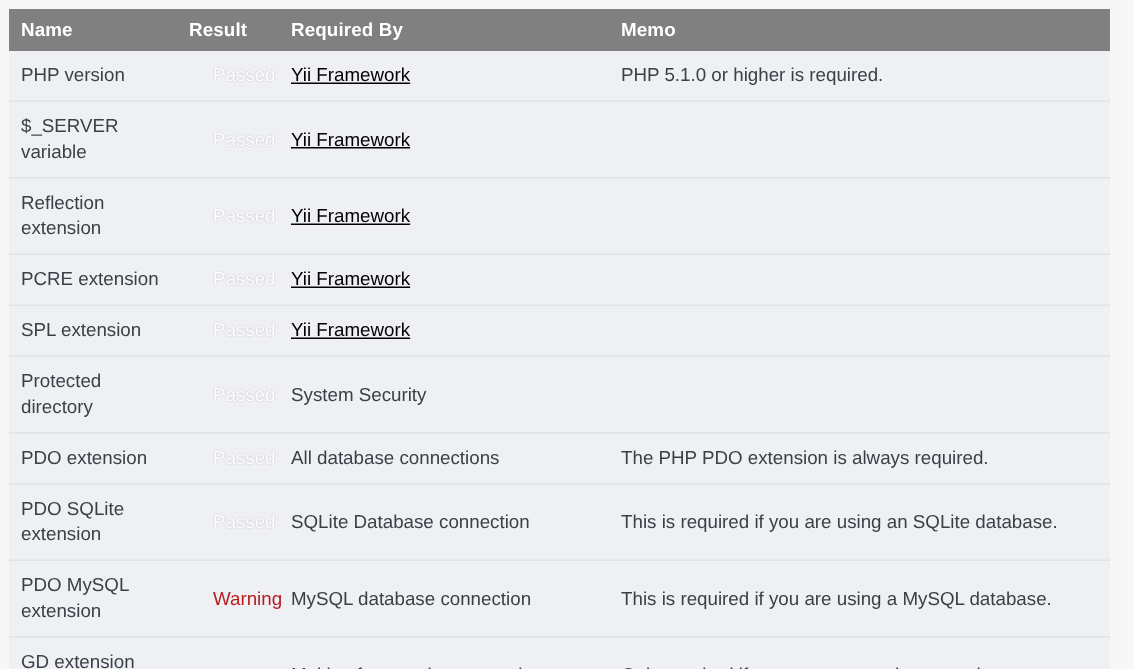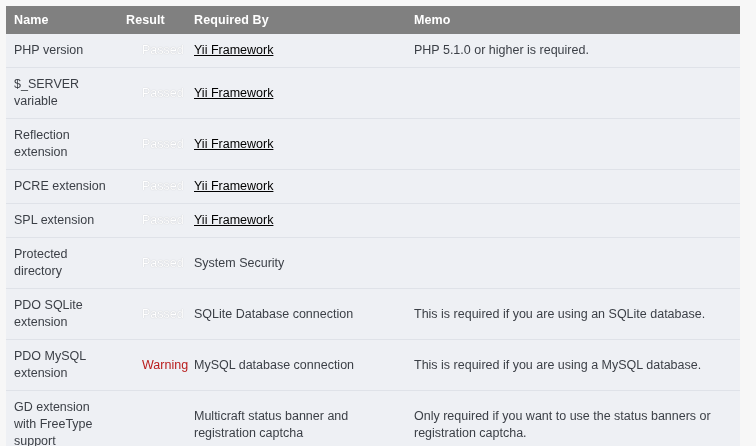--- a/index.html
+++ b/index.html
@@ -173,20 +173,30 @@
           <td class="cell-name">Protected directory</td>
           <td class="cell-result status-passed">
             <div class="result-cell-inner">
               <span class="result-box">Passed</span>
             </div>
           </td>
           <td class="cell-reqby"><span class="plain">System Security</span></td>
           <td class="cell-memo"></td>
         </tr>
         <tr>
+          <td class="cell-name">PDO extension</td>
+          <td class="cell-result status-passed">
+            <div class="result-cell-inner">
+              <span class="result-box">Passed</span>
+            </div>
+          </td>
+          <td class="cell-reqby"><span class="plain">All database connections</span></td>
+          <td class="cell-memo">The PHP PDO extension is always required.</td>
+        </tr>
+        <tr>
           <td class="cell-name">PDO SQLite extension</td>
           <td class="cell-result status-passed">
             <div class="result-cell-inner">
               <span class="result-box">Passed</span>
             </div>
           </td>
           <td class="cell-reqby"><span class="plain">SQLite Database connection</span></td>
           <td class="cell-memo">This is required if you are using an SQLite database.</td>
         </tr>
         <tr>

